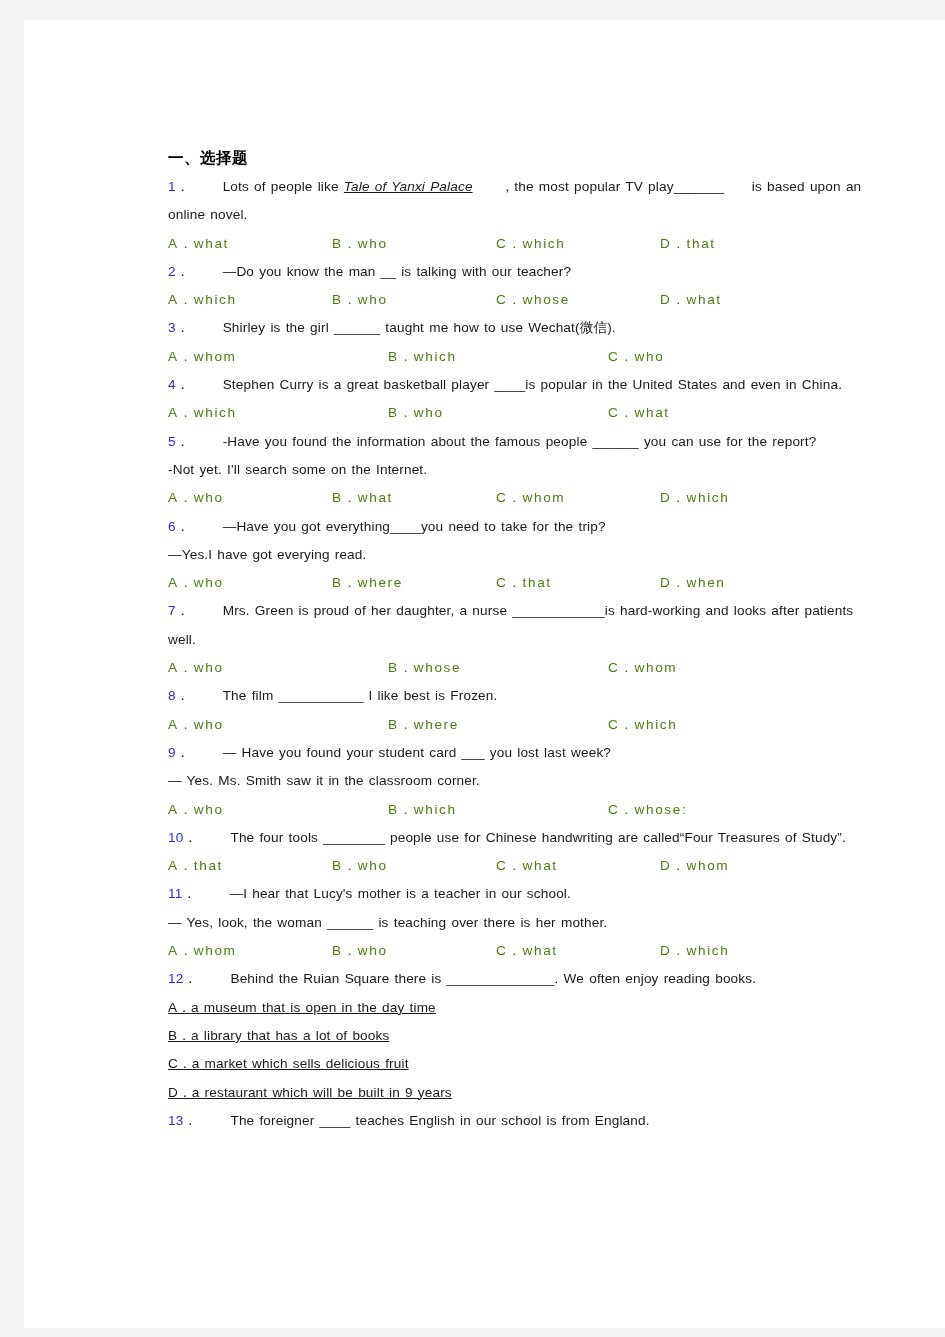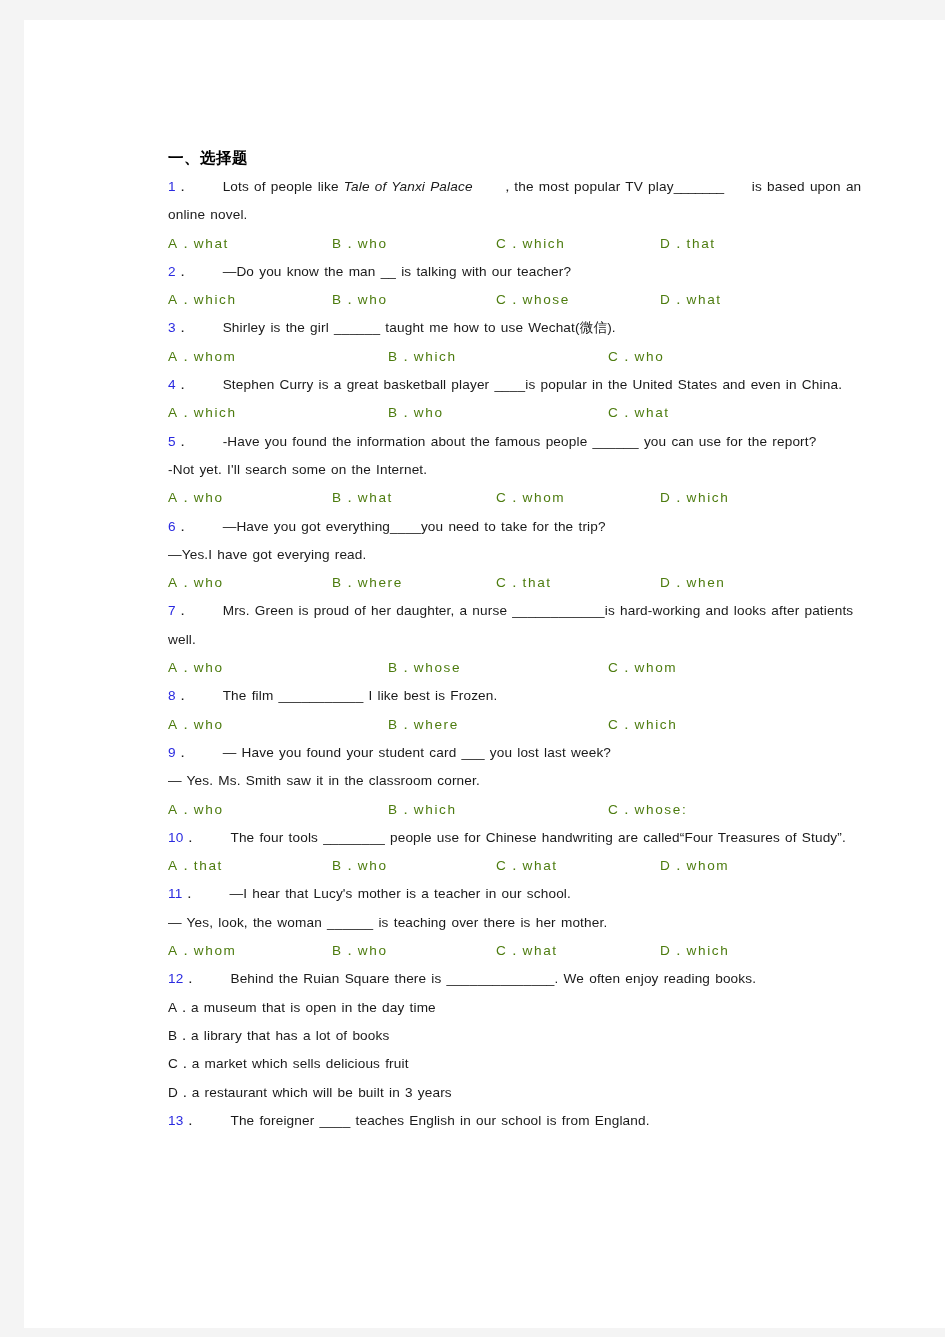--- a/index.html
+++ b/index.html
@@ -59,20 +59,21 @@
   }
   .qdot {
     color: #1a1a1a;
   }
   .stem {
     color: #1a1a1a;
     margin-left: 28px;
   }
   .ital {
     font-style: italic;
+    text-decoration: underline;
   }
   .blank {
     letter-spacing: -0.4px;
   }
   
   .opts {
     display: flex;
     font-size: 13.6px;
     line-height: 28.3px;
     color: #4d7c0f;
@@ -86,20 +87,21 @@
   .opts.three > .opt:last-child { width: auto; }
   .opt { flex: 0 0 auto; }
   .optl { letter-spacing: 1.6px; }
   .opts-stacked .opt-line {
     font-size: 13.6px;
     line-height: 28.3px;
     color: #1a1a1a;
     letter-spacing: 0.15px;
     word-spacing: 1.2px;
     white-space: nowrap;
+    text-decoration: underline;
   }
   .xwide {
     width: 700px;
   }
 </style>
 </head>
 <body>
 
 <div class="page">
   <div class="content">
@@ -214,21 +216,21 @@
         <span class="opt optl">D．which</span>
       </div>
     </div>
 
     <div class="q">
       <div class="line"><span class="qnum">12</span><span class="qdot">．</span> <span class="stem">Behind the Ruian Square there is ______________. We often enjoy reading books.</span></div>
       <div class="opts-stacked">
         <div class="opt-line">A．a museum that is open in the day time</div>
         <div class="opt-line">B．a library that has a lot of books</div>
         <div class="opt-line">C．a market which sells delicious fruit</div>
-        <div class="opt-line">D．a restaurant which will be built in 3 years</div>
+        <div class="opt-line">D．a restaurant which will be built in 9 years</div>
       </div>
     </div>
 
     <div class="q">
       <div class="line"><span class="qnum">13</span><span class="qdot">．</span> <span class="stem">The foreigner ____   teaches English in our school is from England.</span></div>
     </div>
 
   </div>
 </div>
 

